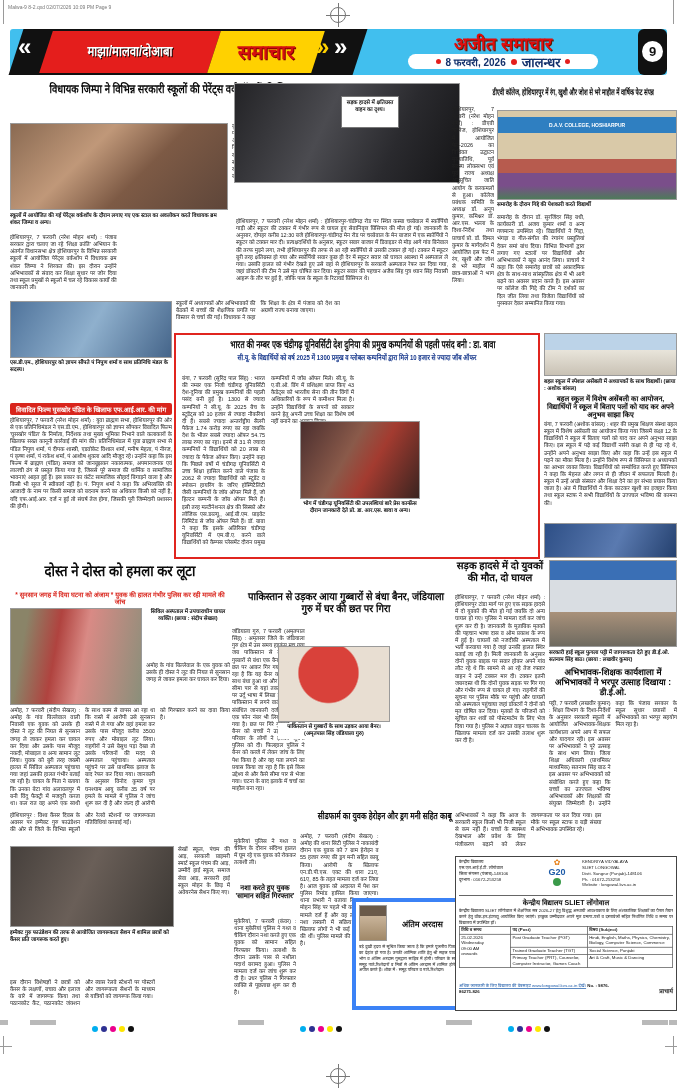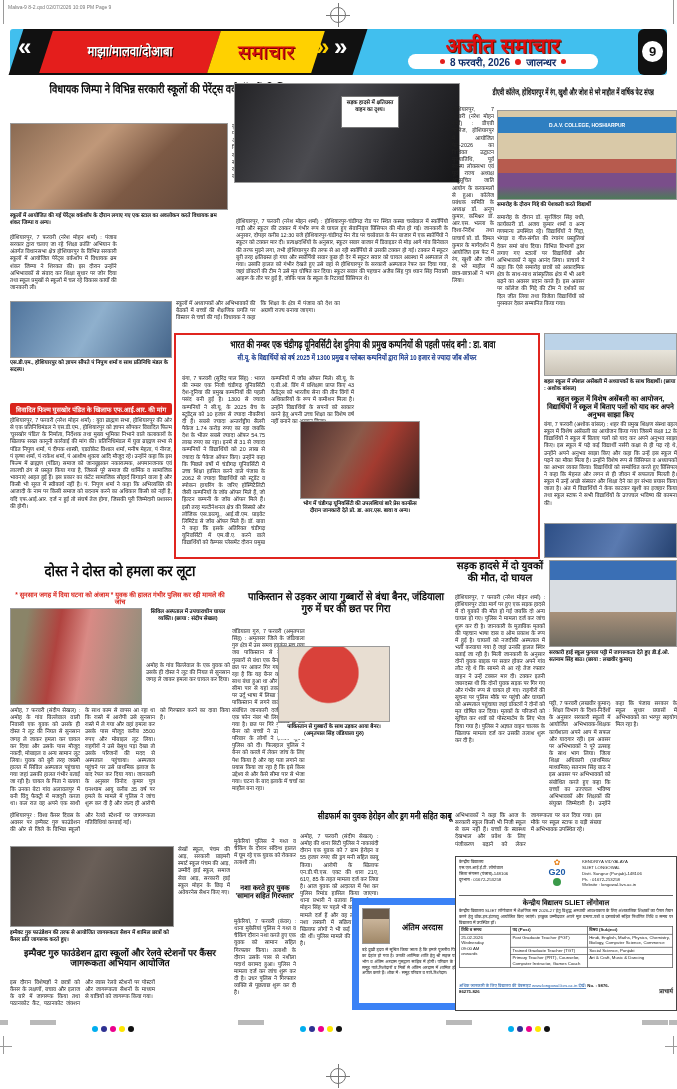--- a/index.html
+++ b/index.html
@@ -46,29 +46,29 @@
   <div class="abs crosshair" style="left:330px;top:7px;"></div>
   <div class="abs mark" style="left:3px;top:0;width:1px;height:24px;"></div>
   <div class="abs mark" style="left:673px;top:0;width:1px;height:24px;"></div>
 
   <div class="abs" style="left:10px;top:29px;width:657px;height:46px;background:#41bfee;border-radius:3px;">
     <div class="abs skew" style="left:6px;top:0;width:344px;height:46px;background:#111;"></div>
     <div class="abs skew" style="left:36px;top:2px;width:168px;height:42px;background:#e41e1c;"></div>
     <div class="abs skew" style="left:204px;top:2px;width:104px;height:42px;background:#ffd100;"></div>
     <div class="abs" style="left:8px;top:6px;color:#fff;font-size:24px;font-weight:bold;line-height:1;">«</div>
     <div class="abs nw" style="left:36px;top:12px;width:168px;text-align:center;color:#fff;font-weight:bold;font-size:14px;text-shadow:1px 1px 0 #000;transform:scaleX(0.82);transform-origin:50% 50%;">माझा/मालवा/दोआबा</div>
-    <div class="abs nw" style="left:204px;top:9px;width:104px;text-align:center;color:#d40f0f;font-weight:normal;font-size:20px;text-shadow:1px 1px 0 #7a0000;">समाचार</div>
+    <div class="abs nw" style="left:204px;top:9px;width:104px;text-align:center;color:#d40f0f;font-weight:bold;font-size:20px;text-shadow:1px 1px 0 #7a0000;">समाचार</div>
     <div class="abs" style="left:306px;top:6px;color:#ffd100;font-size:24px;font-weight:bold;line-height:1;">»</div>
     <div class="abs" style="left:324px;top:6px;color:#fff;font-size:24px;font-weight:bold;line-height:1;">»</div>
-    <div class="abs nw" style="left:368px;top:2px;width:250px;text-align:center;color:#e00d0d;font-weight:bold;font-size:21px;text-shadow:1px 1px 0 #5a1a00;">अजीत समाचार</div>
+    <div class="abs nw" style="left:368px;top:2px;width:250px;text-align:center;color:#e00d0d;font-weight:bold;font-size:18px;text-shadow:1px 1px 0 #5a1a00;">अजीत समाचार</div>
     <div class="abs" style="left:398px;top:25px;width:190px;height:15px;background:#fff;border-radius:8px;display:flex;align-items:center;justify-content:center;gap:5px;">
       <span style="width:5px;height:5px;border-radius:50%;background:#e41e1c;display:inline-block;"></span>
       <span style="font-size:10px;font-weight:bold;color:#13306b;">8 फरवरी, 2026</span>
       <span style="width:6px;height:6px;border-radius:50%;background:#e41e1c;display:inline-block;"></span>
-      <span style="font-size:10px;font-weight:bold;color:#13306b;">जालन्धर</span>
+      <span style="font-size:13px;font-weight:bold;color:#13306b;">जालन्धर</span>
       <span style="width:5px;height:5px;border-radius:50%;background:#e41e1c;display:inline-block;"></span>
     </div>
     <div class="abs" style="left:628px;top:0;width:29px;height:46px;background:#111;border-radius:6px;">
       <div style="position:absolute;left:4px;top:12px;width:21px;height:21px;background:#fff;border-radius:50%;display:flex;align-items:center;justify-content:center;font-weight:bold;font-size:13px;color:#111;">9</div>
     </div>
   </div>
 
   <div class="abs hl nw" style="left:10px;top:83px;width:332px;font-size:12px;transform:scaleX(0.80);transform-origin:50% 50%;">विधायक जिम्पा ने विभिन्न सरकारी स्कूलों की पेरेंट्स वर्कशॉप में की शिरकत</div>
   <div class="abs photo ph-a" style="left:10px;top:123px;width:218px;height:87px;"></div>
   <div class="abs caption" style="left:10px;top:212px;width:218px;height:20px;text-align:left;">स्कूलों में आयोजित की गई पेरेंट्स वर्कशॉप के दौरान लगाए गए एक स्टाल का अवलोकन करते विधायक ब्रम शंकर जिम्पा व अन्य।</div>
@@ -112,43 +112,43 @@
   <div class="abs hl" style="left:232px;top:590px;width:228px;height:34px;font-size:10.5px;transform:scaleX(0.92);transform-origin:50% 50%;">पाकिस्तान से उड़कर आया गुब्बारों से बंधा बैनर, जंडियाला गुरु में घर की छत पर गिरा</div>
   <div class="abs body c3" style="left:232px;top:628px;width:228px;height:178px;">जंडियाला गुरु, 7 फरवरी (अमृतपाल सिंह) : अमृतसर जिले के जंडियाला गुरु क्षेत्र में उस समय हड़कंप मच गया जब पाकिस्तान से उड़कर आया गुब्बारों से बंधा एक बैनर एक घर की छत पर आकर गिर गया। बताया जा रहा है कि यह बैनर कई गुब्बारों के साथ बंधा हुआ था और हवा के सहारे सीमा पार से यहां तक पहुंचा। बैनर पर उर्दू भाषा में लिखा हुआ है। इसमें पाकिस्तान में लगने वाले एक मेले से संबंधित जानकारी दर्ज है। इस पर एक फोन नंबर भी लिखा हुआ पाया गया है। छत पर गिरे गुब्बारों से बंधे बैनर को बच्चों ने उड़ता देखा तो परिवार के लोगों ने इसकी सूचना पुलिस को दी। फिलहाल पुलिस ने बैनर को कब्जे में लेकर जांच के लिए पेश किया है और यह पता लगाने का प्रयास किया जा रहा है कि इसे किस उद्देश्य से और कैसे सीमा पार से भेजा गया। घटना के बाद इलाके में चर्चा का माहौल बना रहा।</div>
   <div class="abs photo ph-g" style="left:278px;top:646px;width:112px;height:76px;"></div>
   <div class="abs caption" style="left:278px;top:723px;width:112px;height:16px;background:#fff;">पाकिस्तान से गुब्बारों के साथ उड़कर आया बैनर। (अमृतपाल सिंह जंडियाला गुरु)</div>
 
   <div class="abs hl" style="left:455px;top:560px;width:90px;height:32px;font-size:10px;">सड़क हादसे में दो युवकों की मौत, दो घायल</div>
   <div class="abs body" style="left:455px;top:594px;width:90px;height:216px;">होशियारपुर, 7 फरवरी (नरेश मोहन शर्मा) : होशियारपुर टांडा मार्ग पर हुए एक सड़क हादसे में दो युवकों की मौत हो गई जबकि दो अन्य घायल हो गए। पुलिस ने मामला दर्ज कर जांच शुरू कर दी है। जानकारी के मुताबिक मृतकों की पहचान भाषा दास व ओम प्रकाश के रूप में हुई है। घायलों को नजदीकी अस्पताल में भर्ती करवाया गया है जहां उनकी हालत स्थिर बताई जा रही है। मिली जानकारी के अनुसार दोनों युवक बाइक पर सवार होकर अपने गांव लौट रहे थे कि सामने से आ रहे तेज रफ्तार वाहन ने उन्हें टक्कर मार दी। टक्कर इतनी जबरदस्त थी कि दोनों युवक सड़क पर गिर गए और गंभीर रूप से घायल हो गए। राहगीरों की सूचना पर पुलिस मौके पर पहुंची और घायलों को अस्पताल पहुंचाया जहां डॉक्टरों ने दोनों को मृत घोषित कर दिया। मृतकों के परिजनों को सूचित कर शवों को पोस्टमार्टम के लिए भेज दिया गया है। पुलिस ने अज्ञात वाहन चालक के खिलाफ मामला दर्ज कर उसकी तलाश शुरू कर दी है।</div>
 
   <div class="abs photo ph-h" style="left:549px;top:560px;width:128px;height:87px;"></div>
   <div class="abs caption" style="left:549px;top:649px;width:128px;height:17px;text-align:left;">सरकारी हाई स्कूल फुगला पट्टी में जागरूकता देते हुए डी.ई.ओ. सतनाम सिंह बाठ। (छाया : लखवीर कुमार)</div>
+  <div class="abs hl" style="left:549px;top:668px;width:128px;height:30px;font-size:8.5px;">अभिभावक-शिक्षक कार्यशाला में अभिभावकों ने भरपूर उत्साह दिखाया : डी.ई.ओ.</div>
   <div class="abs body c2" style="left:549px;top:700px;width:128px;height:110px;">पट्टी, 7 फरवरी (लखवीर कुमार) : शिक्षा विभाग के दिशा-निर्देशों के अनुसार सरकारी स्कूलों में आयोजित अभिभावक-शिक्षक कार्यशाला अपने आप में सफल और यादगार रही। इस अवसर पर अभिभावकों ने पूरे उत्साह के साथ भाग लिया। जिला शिक्षा अधिकारी (प्राथमिक/माध्यमिक) सतनाम सिंह बाठ ने इस अवसर पर अभिभावकों को संबोधित करते हुए कहा कि बच्चों का उज्ज्वल भविष्य अभिभावकों और शिक्षकों की संयुक्त जिम्मेदारी है। उन्होंने कहा कि पंजाब सरकार के स्कूल सुधार प्रयासों में अभिभावकों का भरपूर सहयोग मिल रहा है।</div>
 
   <div class="abs photo ph-l" style="left:544px;top:333px;width:133px;height:43px;"></div>
   <div class="abs caption" style="left:544px;top:378px;width:133px;height:15px;text-align:left;">बहल स्कूल में स्पेशल असेंबली में अध्यापकों के साथ विद्यार्थी। (छाया : अशोक बांसल)</div>
   <div class="abs hl" style="left:544px;top:395px;width:133px;height:24px;font-size:7px;">बहल स्कूल में विशेष असेंबली का आयोजन, विद्यार्थियों ने स्कूल में बिताए पलों को याद कर अपने अनुभव साझा किए</div>
   <div class="abs body" style="left:544px;top:421px;width:133px;height:100px;">बंगा, 7 फरवरी (अशोक बांसल) : शहर की प्रमुख शिक्षण संस्था बहल स्कूल में विशेष असेंबली का आयोजन किया गया जिसमें कक्षा 12 के विद्यार्थियों ने स्कूल में बिताए पलों को याद कर अपने अनुभव साझा किए। इस स्कूल में पढ़े कई विद्यार्थी नर्सरी कक्षा से ही पढ़ रहे थे, उन्होंने अपने अनुभव साझा किए और कहा कि उन्हें इस स्कूल में पढ़ने का मौका मिला है। उन्होंने विशेष रूप से प्रिंसिपल व अध्यापकों का आभार व्यक्त किया। विद्यार्थियों को सम्बोधित करते हुए प्रिंसिपल ने कहा कि मेहनत और लगन से ही जीवन में सफलता मिलती है। स्कूल में उन्हें अच्छे संस्कार और शिक्षा देने का हर संभव प्रयास किया जाता है। अंत में विद्यार्थियों ने केक काटकर खुशी का इजहार किया तथा स्कूल स्टाफ ने सभी विद्यार्थियों के उज्ज्वल भविष्य की कामना की।</div>
   <div class="abs photo ph-l2" style="left:544px;top:523px;width:133px;height:35px;"></div>
 
   <div class="abs body c3" style="left:10px;top:812px;width:220px;height:32px;">होशियारपुर : विश्व कैंसर दिवस के अवसर पर इम्पैक्ट गुरु फाउंडेशन की ओर से जिले के विभिन्न स्कूलों और रेलवे स्टेशनों पर जागरूकता गतिविधियां करवाई गईं।</div>
   <div class="abs photo ph-i" style="left:10px;top:846px;width:164px;height:81px;"></div>
   <div class="abs body" style="left:178px;top:846px;width:52px;height:99px;">सेखों स्कूल, पंचम की आड़, सरकारी प्राइमरी स्मार्ट स्कूल पंचम की आड़, उम्मीदें हाई स्कूल, समाज सेवा आड़, सरकारी हाई स्कूल मोहन के छिड़ में अवेयरनेस सैशन किए गए।</div>
   <div class="abs caption" style="left:10px;top:929px;width:164px;height:17px;text-align:left;">इम्पैक्ट गुरु फाउंडेशन की तरफ से आयोजित जागरूकता सैशन में शामिल छात्रों को कैंसर प्रति जागरूक करते हुए।</div>
-  <div class="abs hl" style="left:10px;top:948px;width:220px;height:29px;font-size:9px;">इम्पैक्ट गुरु फाउंडेशन द्वारा स्कूलों और रेलवे स्टेशनों पर कैंसर जागरूकता अभियान आयोजित</div>
   <div class="abs body c3" style="left:10px;top:979px;width:220px;height:31px;">इस दौरान विशेषज्ञों ने छात्रों को कैंसर के लक्षणों, बचाव और इलाज के बारे में जागरूक किया तथा पठानकोट कैंट, पठानकोट जंक्शन और ब्यास रेलवे स्टेशनों पर पोस्टरों और जागरूकता सैशनों के माध्यम से यात्रियों को जागरूक किया गया।</div>
 
   <div class="abs body" style="left:234px;top:838px;width:62px;height:44px;">मुकेरियां पुलिस ने गश्त व चैकिंग के दौरान संदिग्ध हालत में घूम रहे एक युवक को रोककर तलाशी ली।</div>
   <div class="abs hl" style="left:234px;top:884px;width:62px;height:32px;font-size:7px;">नशा करते हुए युवक 'सामान सहित गिरफ्तार'</div>
   <div class="abs body" style="left:234px;top:918px;width:62px;height:92px;">मुकेरियां, 7 फरवरी (कंवर) : थाना मुकेरियां पुलिस ने गश्त व चैकिंग दौरान नशा करते हुए एक युवक को सामान सहित गिरफ्तार किया। तलाशी के दौरान उसके पास से नशीला पदार्थ बरामद हुआ। पुलिस ने मामला दर्ज कर जांच शुरू कर दी है। उधर पुलिस ने गिरफ्तार व्यक्ति से पूछताछ शुरू कर दी है।</div>
 
   <div class="abs hl nw" style="left:300px;top:811px;width:162px;font-size:9.5px;transform:scaleX(0.78);transform-origin:50% 50%;">सीडफार्म का युवक हेरोइन और ड्रग मनी सहित काबू</div>
   <div class="abs body c2" style="left:300px;top:833px;width:162px;height:177px;">अमोह, 7 फरवरी (संदीप सेखल) : अमोह की थाना सिटी पुलिस ने नाकाबंदी दौरान एक युवक को 7 ग्राम हेरोइन व 55 हजार रुपए की ड्रग मनी सहित काबू किया। आरोपी के खिलाफ एन.डी.पी.एस. एक्ट की धारा 21ए, 61ए, 85 के तहत मामला दर्ज कर लिया है। आज युवक को अदालत में पेश कर पुलिस रिमांड हासिल किया जाएगा। थाना प्रभारी ने बताया कि पकड़े गए मोहन सिंह पर पहले भी कई आपराधिक मामले दर्ज हैं और वह लम्बे समय से नशा तस्करी में सक्रिय था। उसके खिलाफ लोगों ने भी कई बार शिकायतें की थीं। पुलिस मामले की जांच कर रही है।</div>
 
-  <div class="abs" style="left:352px;top:898px;width:110px;height:112px;background:#fff;border:7px solid #3b82f6;box-sizing:border-box;padding:3px;">
+  <div class="abs" style="left:352px;top:898px;width:110px;height:112px;background:#fff;border:4px solid #3b82f6;box-sizing:border-box;padding:3px;">
     <div style="display:flex;gap:3px;align-items:center;">
       <div class="photo ph-port" style="width:28px;height:36px;flex:0 0 auto;"></div>
       <div style="flex:1;text-align:center;font-weight:bold;font-size:8px;color:#111;">अंतिम अरदास</div>
     </div>
     <div class="scaled-wrap" style="width:102px;height:62px;margin-top:3px;">
       <div class="scaled tinytext">बड़े दुखी हृदय से सूचित किया जाता है कि हमारे पूजनीय पिता जी का देहांत हो गया है। उनकी आत्मिक शांति हेतु श्री सहज पाठ का भोग व अंतिम अरदास गुरुद्वारा साहिब में होगी। परिवार के सदस्य समूह नाते-रिश्तेदारों व मित्रों से अंतिम अरदास में शामिल होने की अपील करते हैं। शोक में : समूह परिवार व नाते-रिश्तेदार।</div>
     </div>
   </div>
 
   <div class="abs body c3" style="left:455px;top:812px;width:222px;height:42px;">अभिभावकों ने कहा कि आज के सरकारी स्कूल किसी भी निजी स्कूल से कम नहीं हैं। बच्चों के स्वास्थ्य देखभाल और प्रवेश के लिए पंजीकरण बढ़ाने को लेकर जागरूकता पर बल दिया गया। इस मौके पर स्कूल स्टाफ व बड़ी संख्या में अभिभावक उपस्थित रहे।</div>

